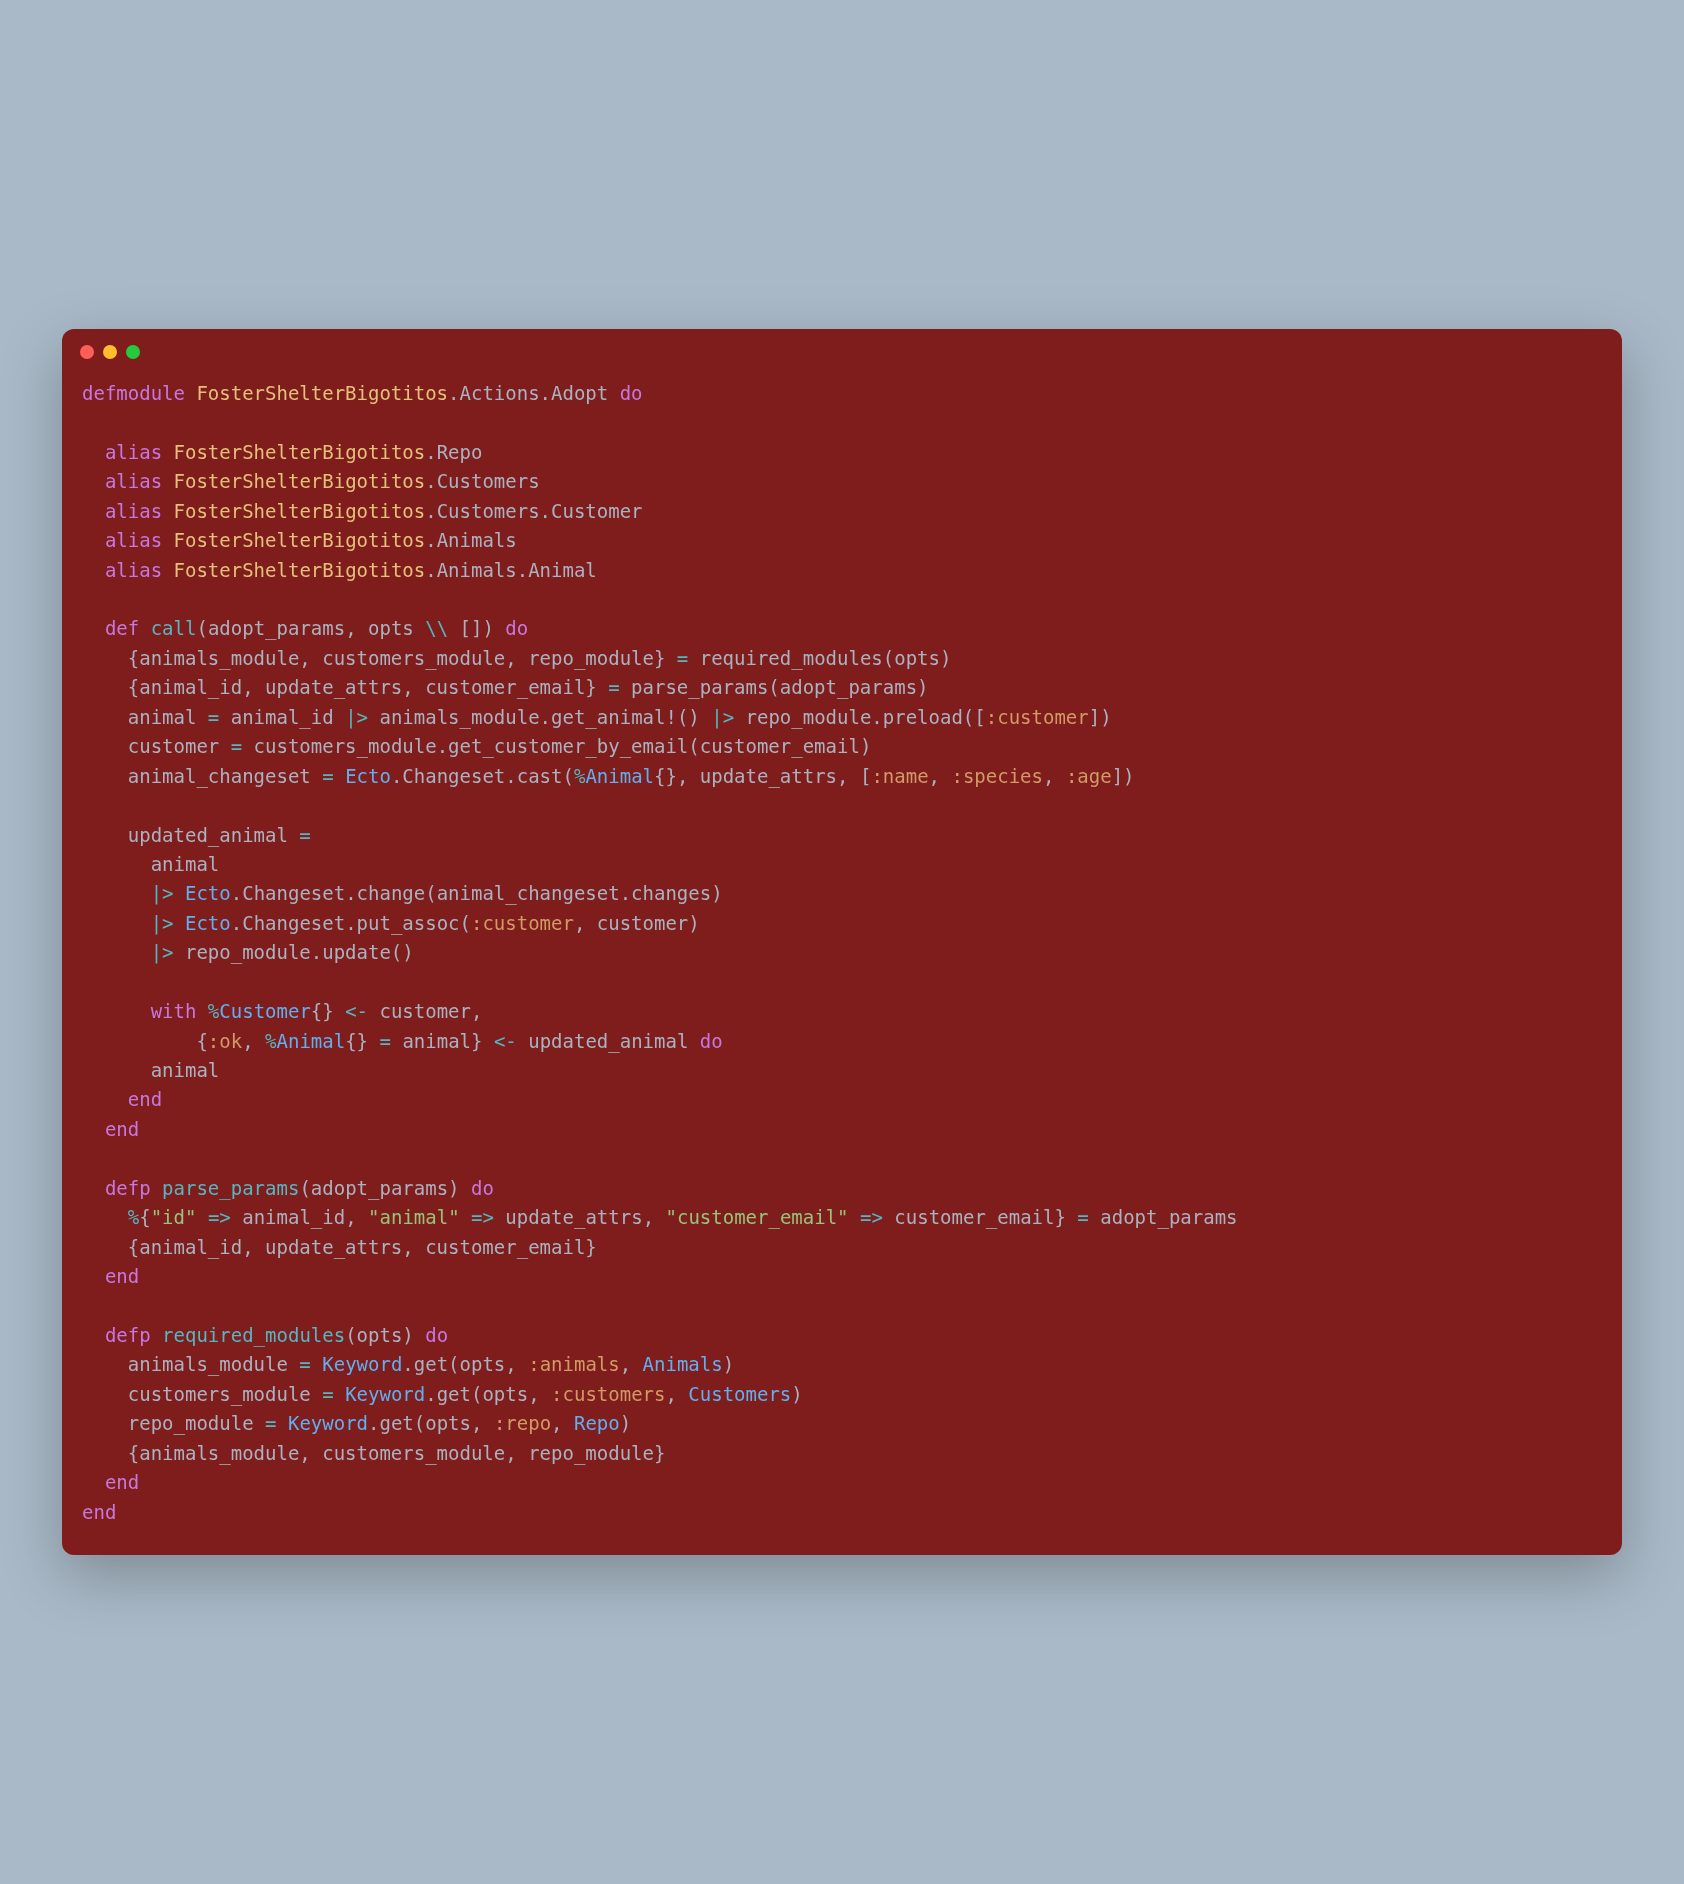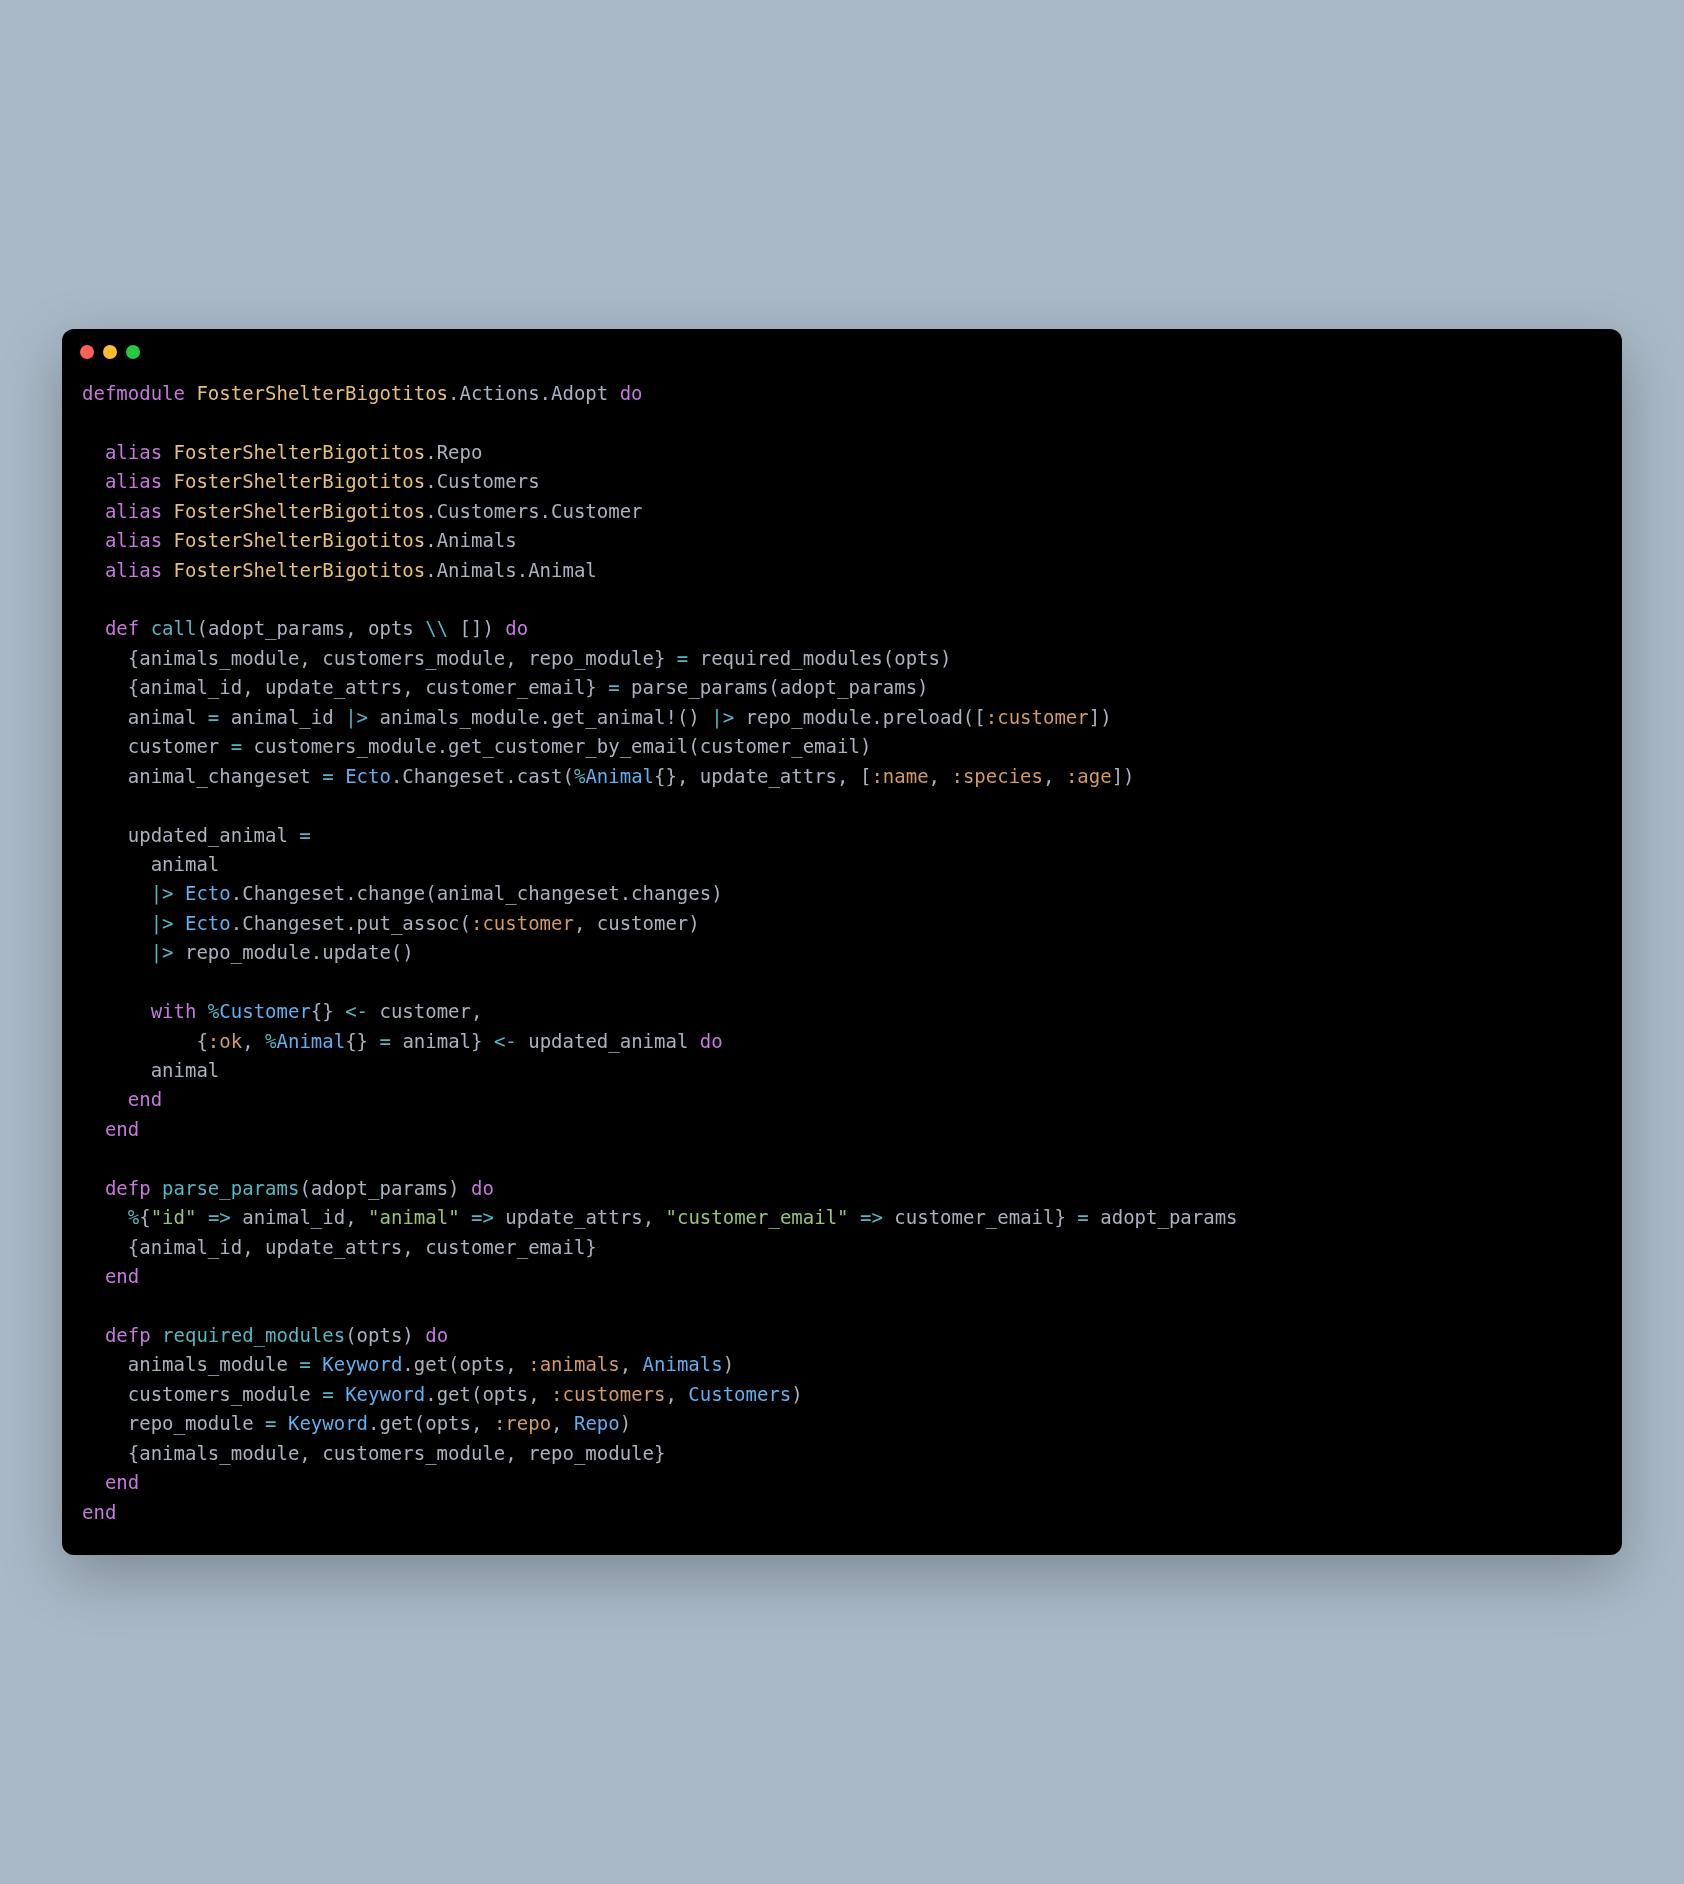--- a/index.html
+++ b/index.html
@@ -6,21 +6,21 @@
   body {
     background: #a9b9c7;
     padding: 60px;
     font-family: ui-monospace, "SF Mono", "Cascadia Code", "Fira Code", Menlo, Consolas, monospace;
     display: flex;
     justify-content: center;
     align-items: center;
     min-height: 100vh;
   }
   .window {
-    background: #000000;
+    background: #7f1d1d;
     border-radius: 12px;
     width: 100%;
     max-width: 1560px;
     box-shadow: 0 20px 60px rgba(0,0,0,0.25);
     overflow: hidden;
   }
   .titlebar {
     padding: 16px 18px 8px 18px;
     display: flex;
     gap: 9px;

